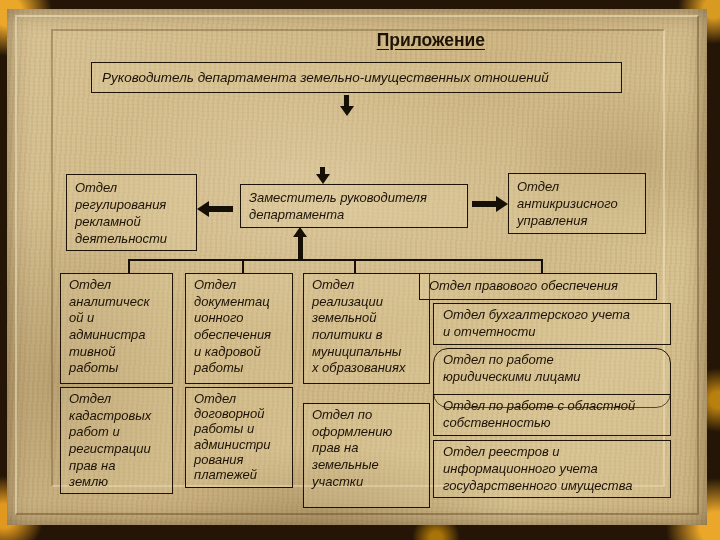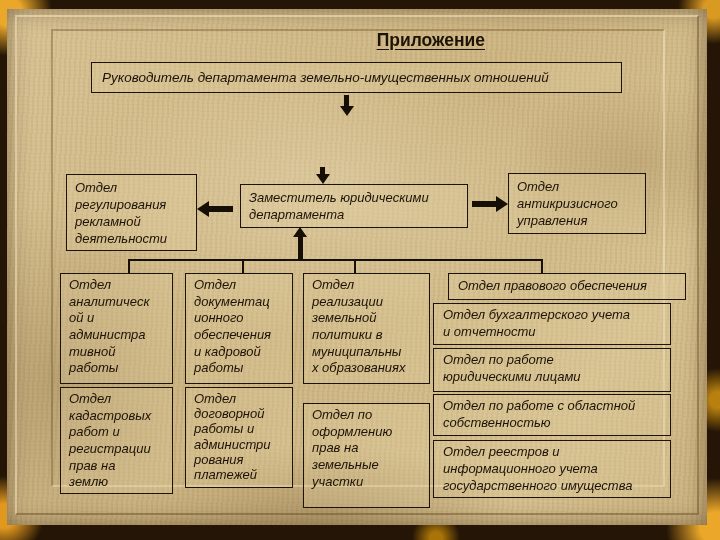--- a/index.html
+++ b/index.html
@@ -84,21 +84,21 @@
   <div class="head h-down" style="left:316px;top:174px;"></div>
 
   <div class="node" style="left:66px;top:174px;width:131px;height:77px;">Отдел
 регулирования
 рекламной
 деятельности</div>
 
   <div class="head h-left" style="left:197px;top:201px;"></div>
   <div class="shaft" style="left:209px;top:206px;width:24px;height:6px;"></div>
 
-  <div class="node" style="left:240px;top:184px;width:228px;height:44px;">Заместитель юридическими
+  <div class="node" style="left:240px;top:184px;width:228px;height:44px;">Заместитель руководителя
 департамента</div>
 
   <div class="shaft" style="left:472px;top:201px;width:24px;height:6px;"></div>
   <div class="head h-right" style="left:496px;top:196px;"></div>
 
   <div class="node" style="left:508px;top:173px;width:138px;height:61px;">Отдел
 антикризисного
 управления</div>
 
   <div class="head h-up" style="left:293px;top:227px;"></div>
@@ -140,24 +140,24 @@
 работы и
 администри
 рования
 платежей</div>
   <div class="node grid" style="left:303px;top:387px;width:127px;height:105px;margin-top:16px;">Отдел по
 оформлению
 прав на
 земельные
 участки</div>
 
-  <div class="node rcol vcenter" style="left:448px;top:273px;width:238px;height:27px;">Отдел правового обеспечения</div>
+  <div class="node rcol vcenter" style="left:419px;top:273px;width:238px;height:27px;">Отдел правового обеспечения</div>
   <div class="node rcol" style="left:433px;top:303px;width:238px;height:42px;">Отдел бухгалтерского учета
 и отчетности</div>
-  <div class="node rcol" style="left:433px;top:348px;width:238px;height:44px;">Отдел по работе
+  <div class="node rcol" style="left:433px;top:348px;width:238px;height:60px;border-radius:15px;">Отдел по работе
 юридическими лицами</div>
   <div class="node rcol" style="left:433px;top:394px;width:238px;height:42px;">Отдел по работе с областной
 собственностью</div>
   <div class="node rcol" style="left:433px;top:440px;width:238px;height:58px;">Отдел реестров и
 информационного учета
 государственного имущества</div>
 
 </div>
 
 </body></html>

